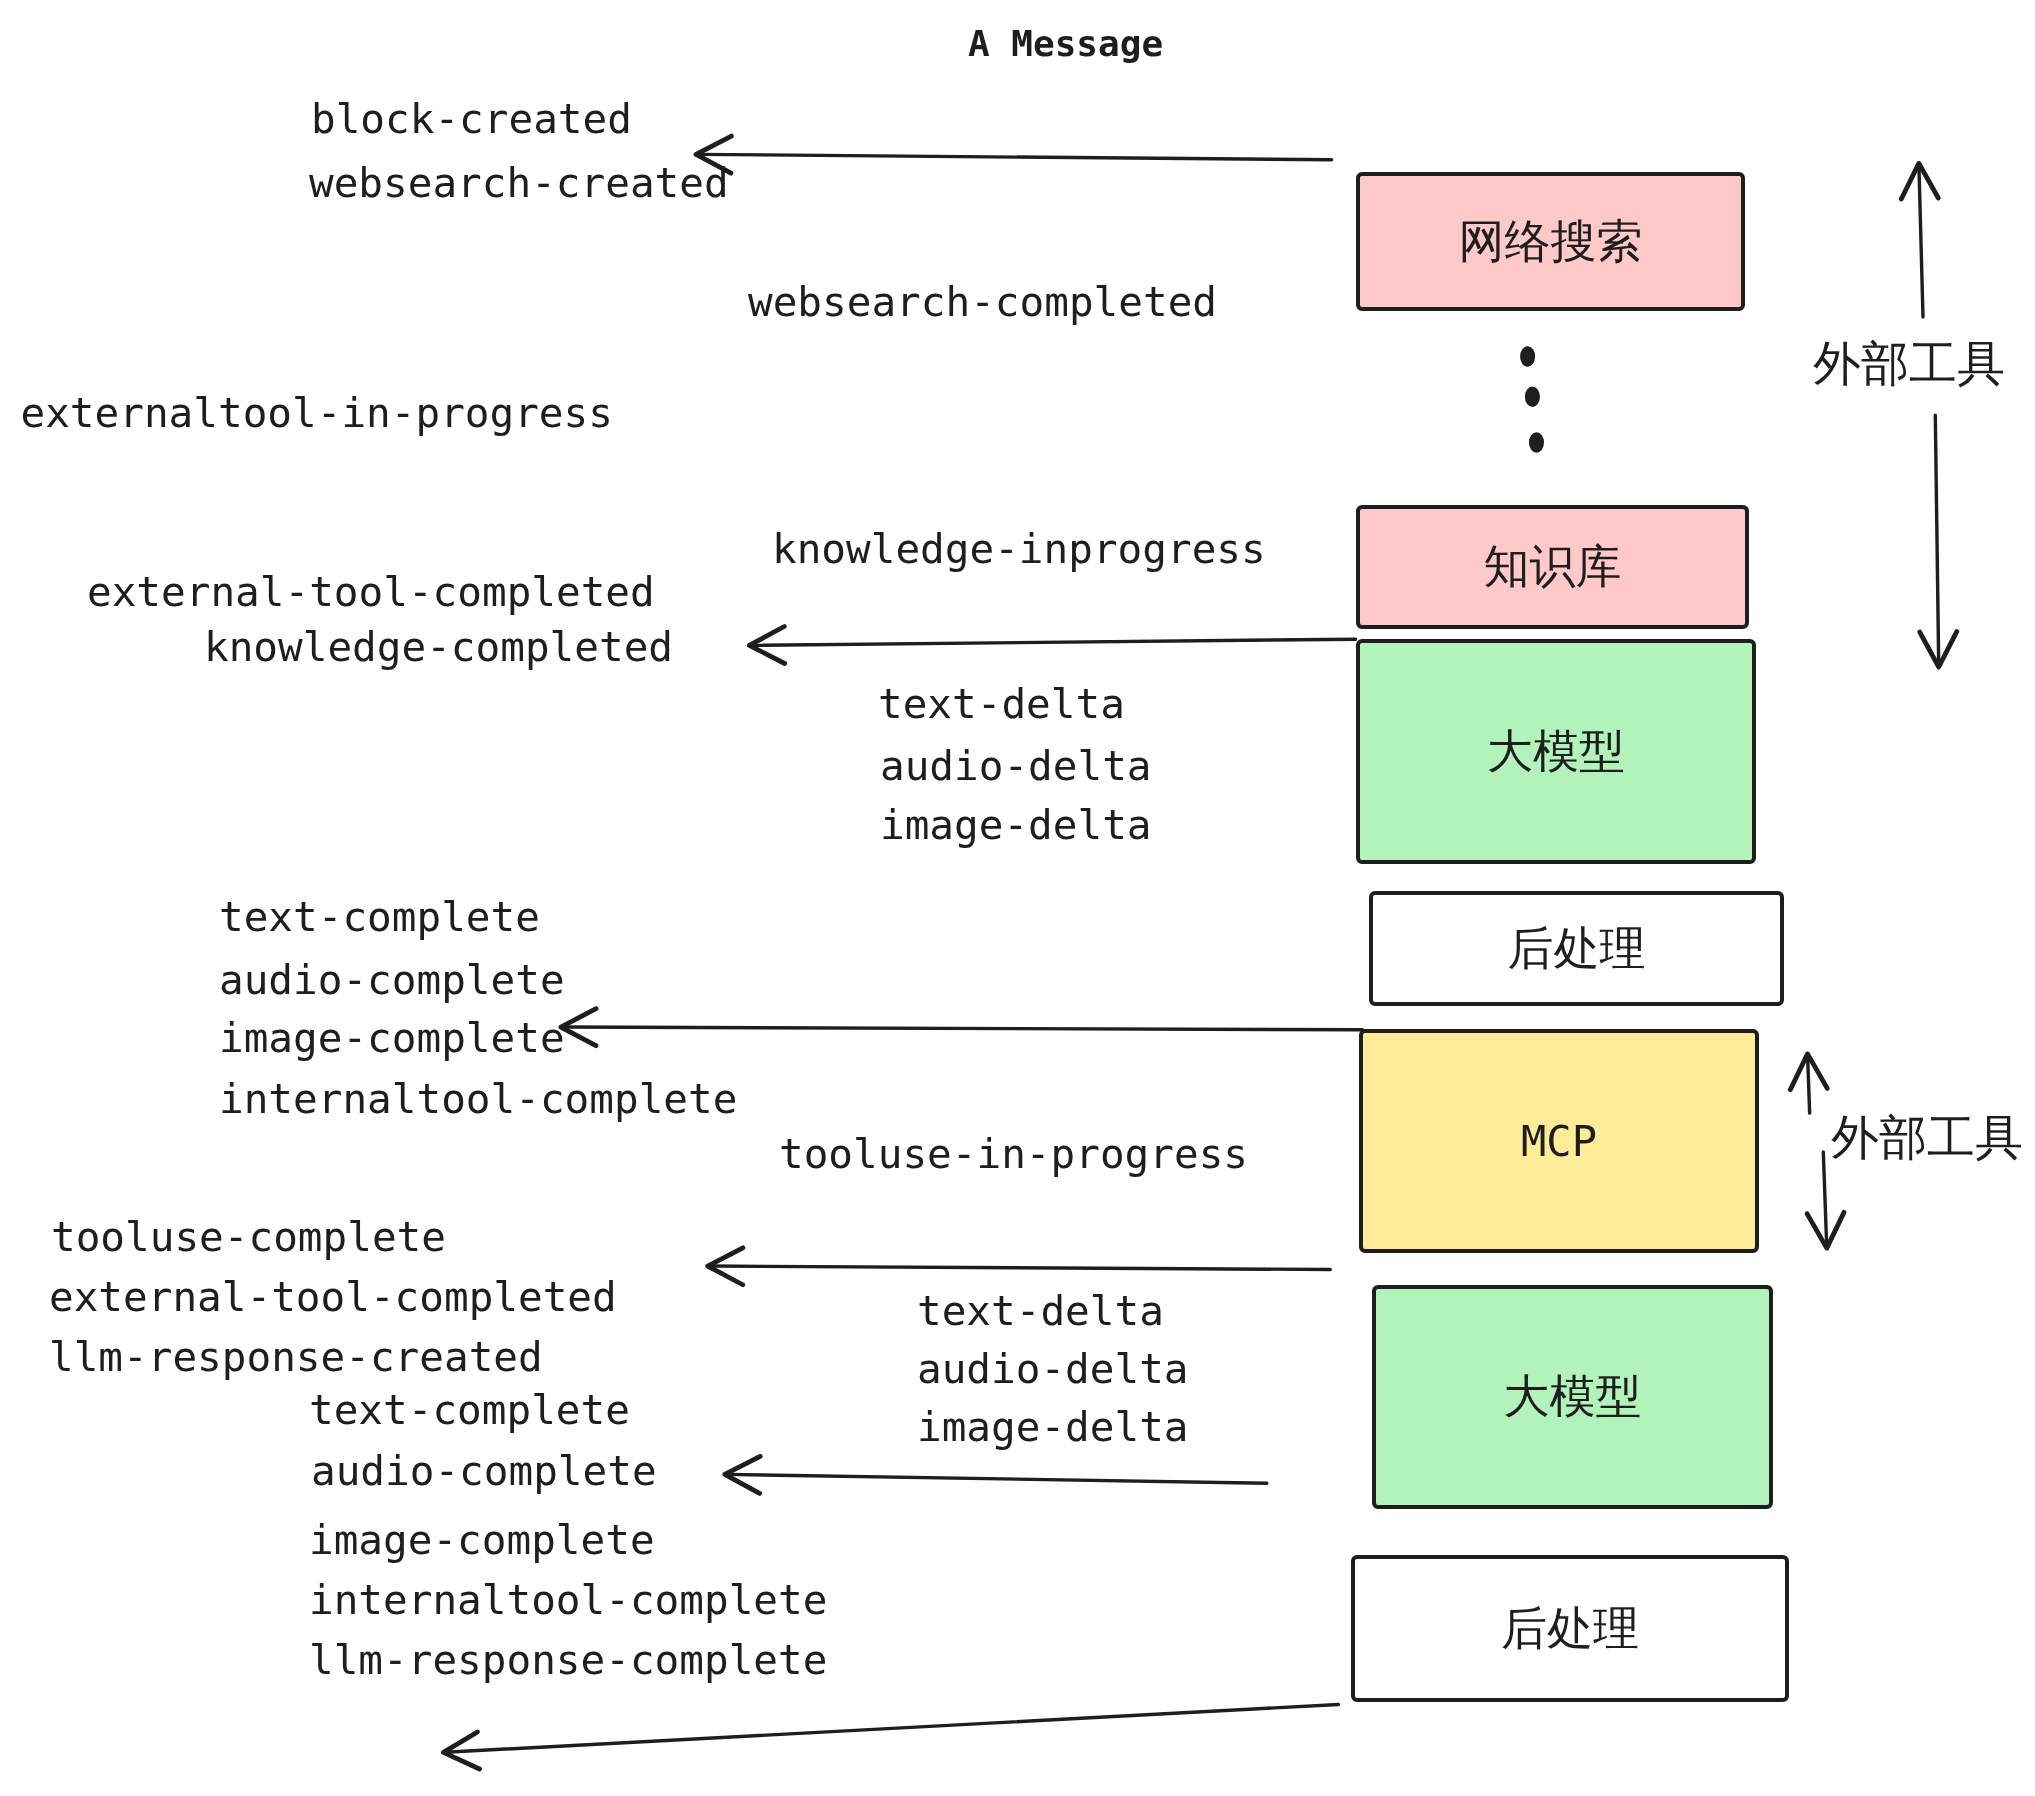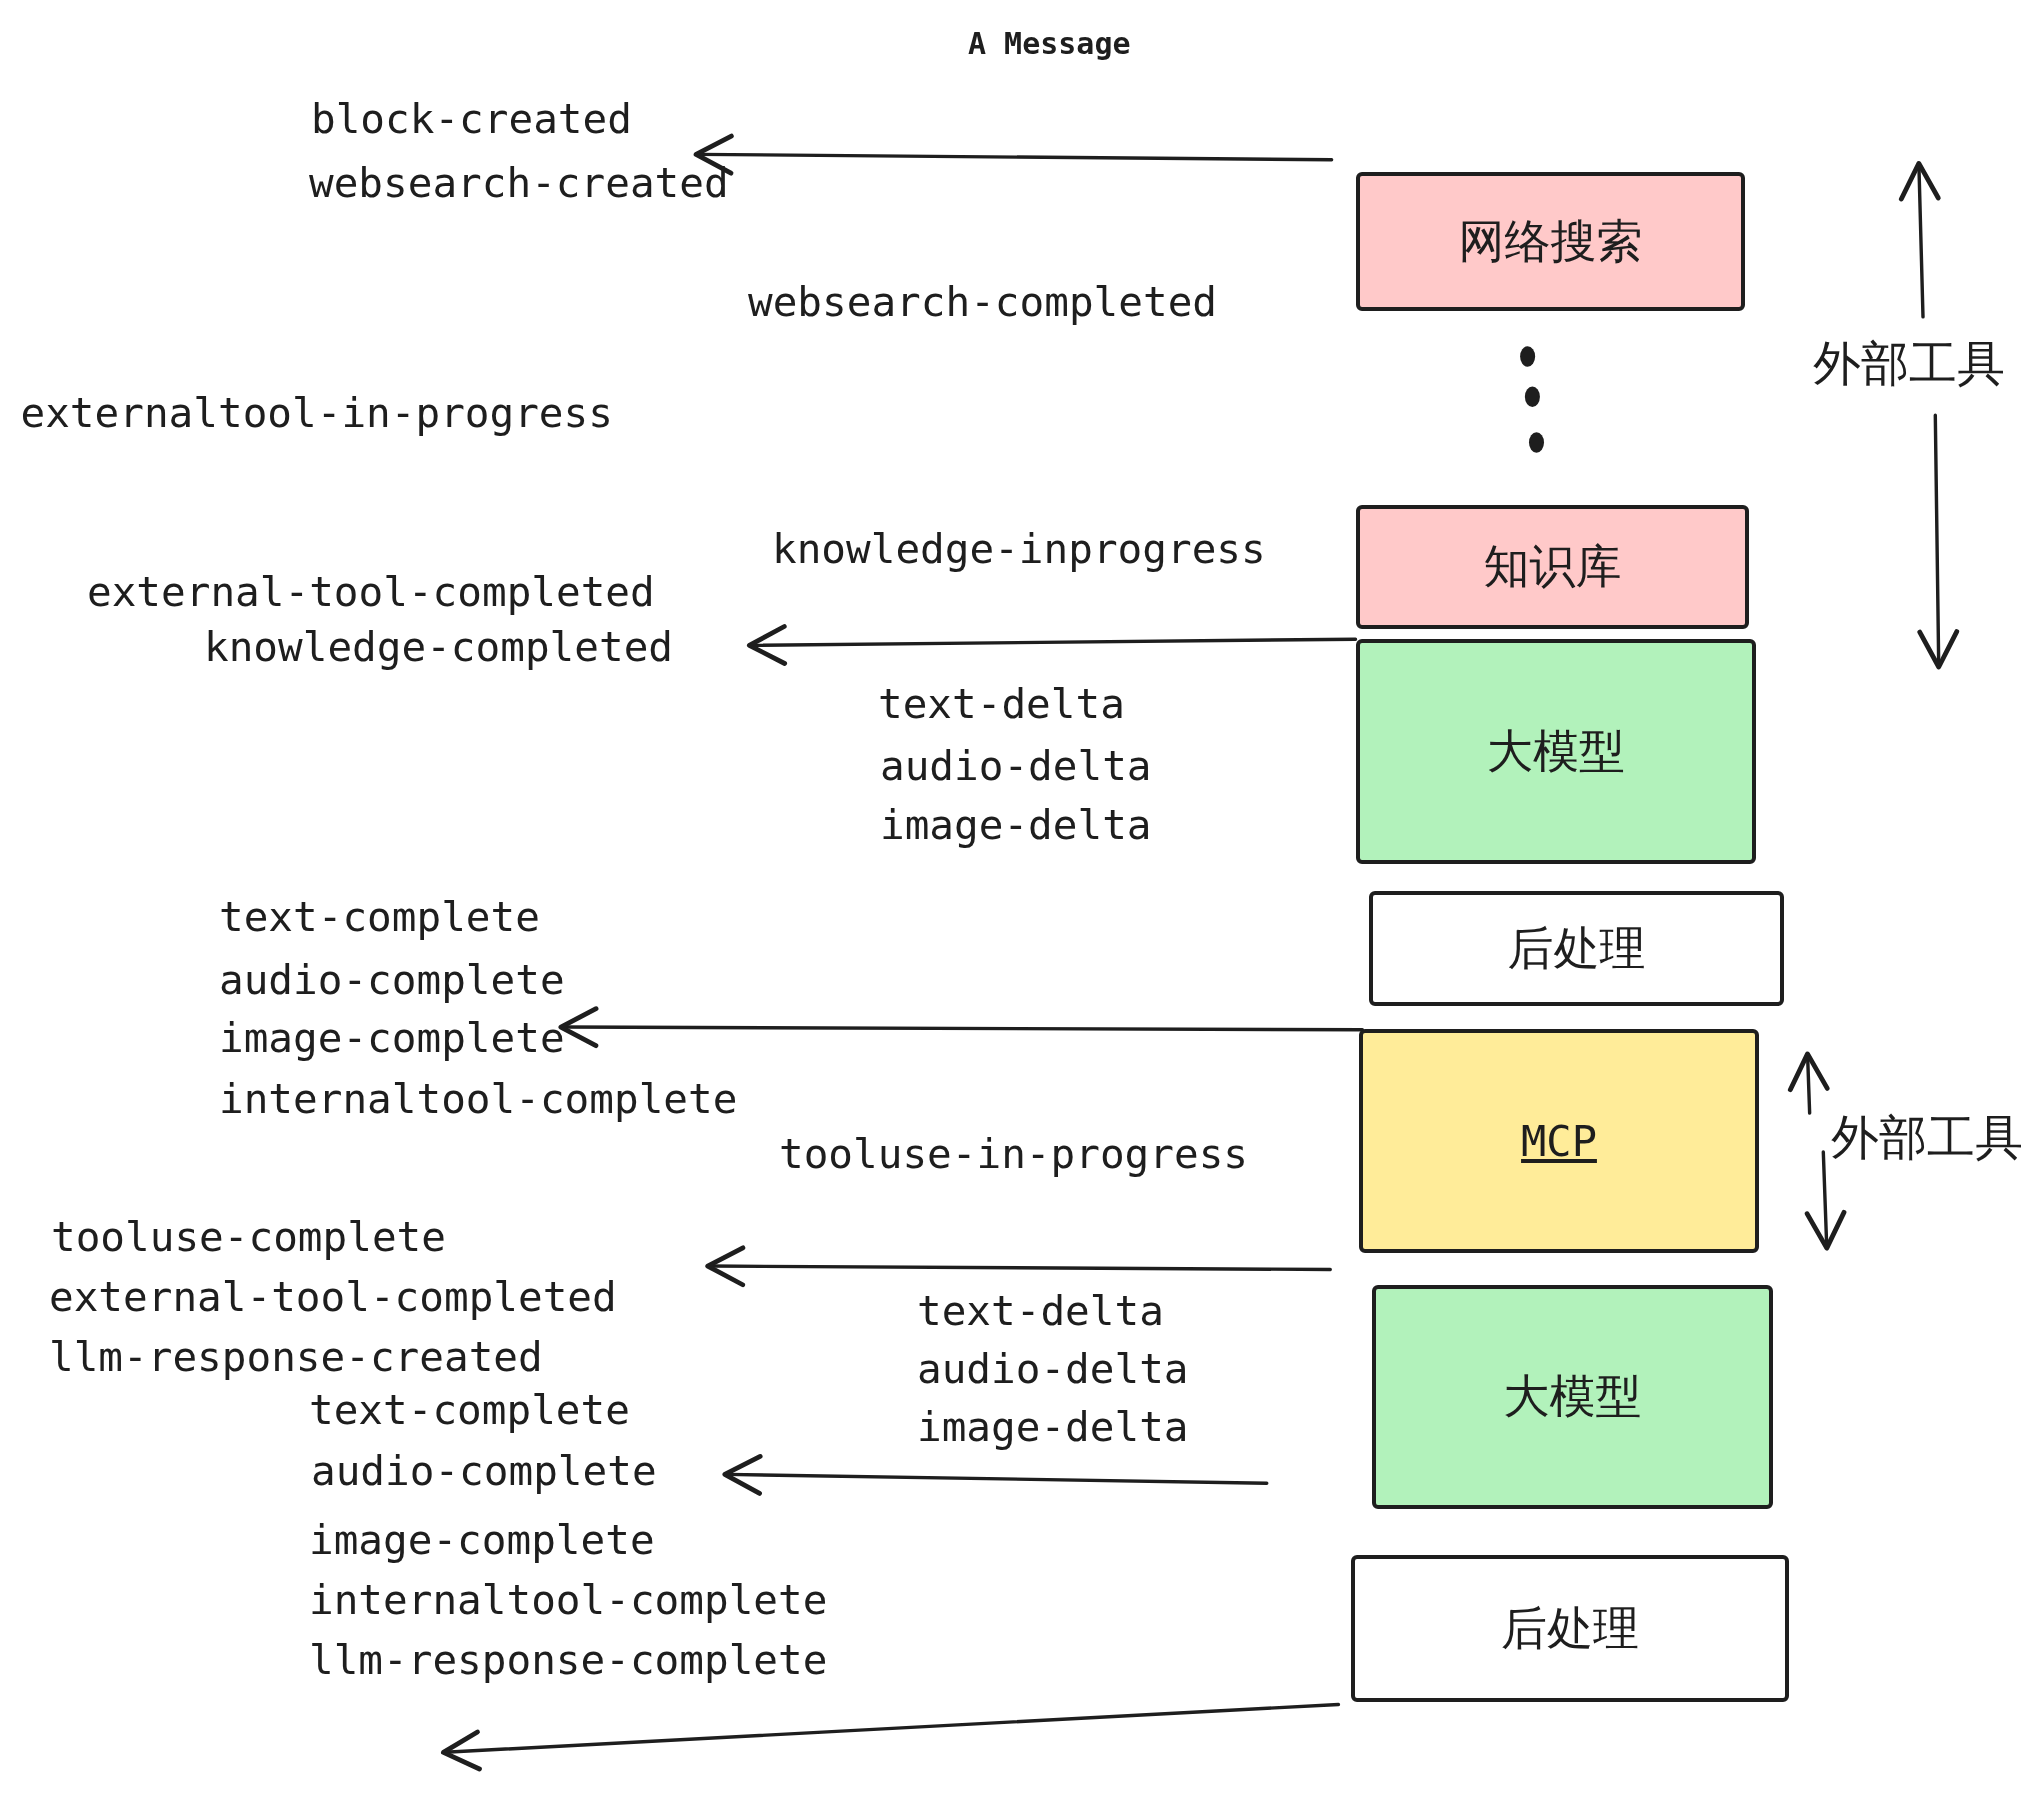--- a/index.html
+++ b/index.html
@@ -6,41 +6,41 @@
   .canvas{
     position:relative;
     width:2035px;height:1796px;
     background:#ffffff;
     overflow:hidden;
     color:#1e1e1e;
   }
   .title{
     position:absolute;
     font-family:"DejaVu Sans Mono", monospace;
-    font-size:30px;line-height:52px;font-weight:bold;
+    font-size:36px;line-height:52px;font-weight:bold;
     white-space:nowrap;
   }
   .ev{
     position:absolute;
     font-family:"DejaVu Sans Mono", monospace;
     font-size:41px;line-height:45px;
     white-space:nowrap;
     color:#1e1e1e;
   }
   .box{
     position:absolute;
     box-sizing:border-box;
     border:4.1px solid #1e1e1e;
     border-radius:6px;
     display:flex;align-items:center;justify-content:center;
     font-family:"Liberation Sans","DejaVu Sans",sans-serif;
     font-size:46px;color:#1e1e1e;
     white-space:nowrap;
   }
-  .box.mono{font-family:"DejaVu Sans Mono",monospace;font-size:42px;text-decoration:underline;}
+  .box.mono{font-family:"DejaVu Sans Mono",monospace;font-size:42px;}
   .side-label{
     position:absolute;
     font-family:"Liberation Sans","DejaVu Sans",sans-serif;
     font-size:48px;line-height:55px;
     white-space:nowrap;color:#1e1e1e;
   }
   svg.overlay{position:absolute;left:0;top:0;}
 </style>
 </head>
 <body>

